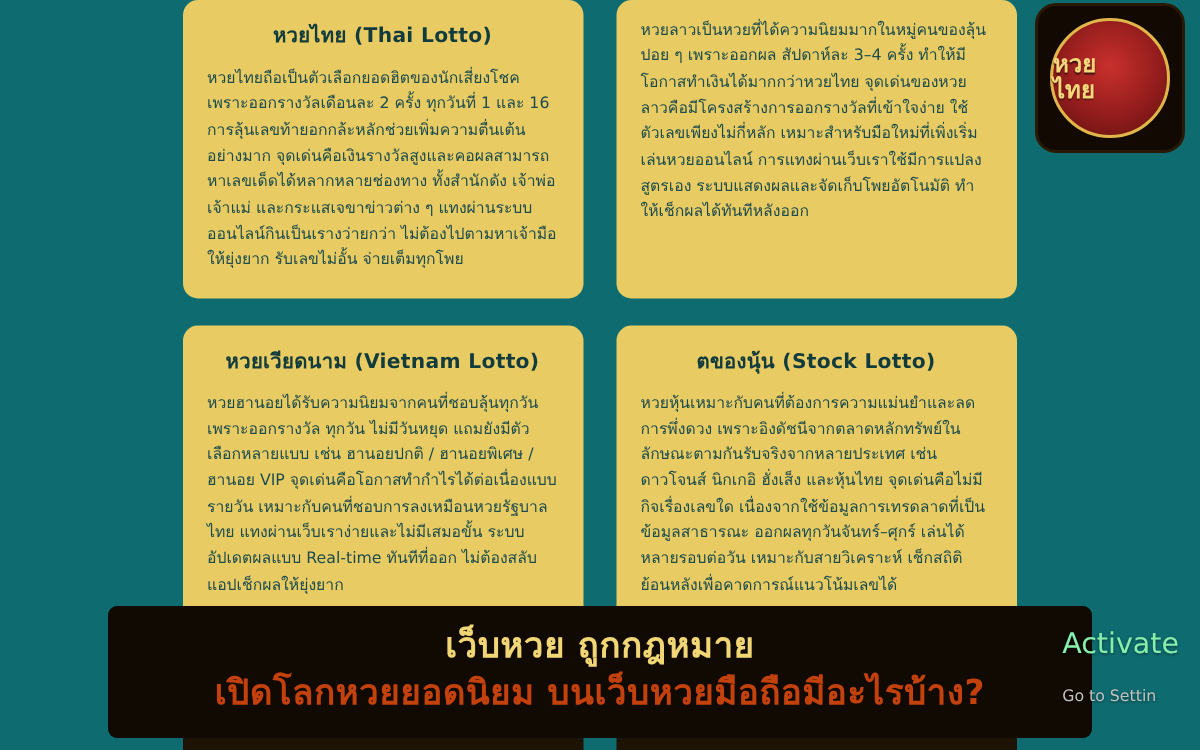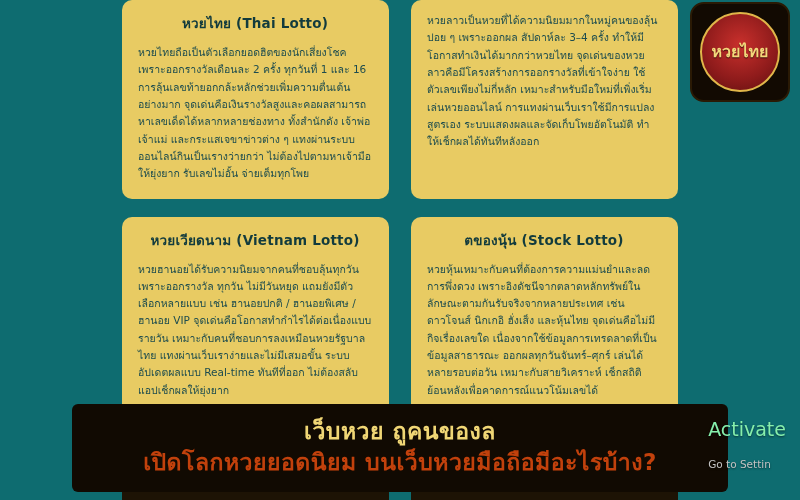--- a/index.html
+++ b/index.html
@@ -63,21 +63,22 @@
     background: #120a02;
     border-radius: 14px;
     border: 2px solid #2a1a05;
     display: flex; align-items: center; justify-content: center;
     overflow: hidden;
   }
   .logo-inner {
     width: 80px; height: 80px;
     border-radius: 50%;
     background: radial-gradient(circle at 50% 40%, #c9302c 0%, #8e1b1b 60%, #5d0f0f 100%);
-    display: flex; align-items: center; justify-content: center;
+    display: flex; align-items: flex-start; justify-content: center;
+    flex-direction: column;
     border: 2px solid #e0b64a;
   }
   .logo-text {
     font-size: 16px;
     font-weight: bold;
     color: #f3d77a;
     line-height: 1.05;
     text-align: center;
     text-shadow: 0 1px 1px #3a0a0a;
   }
@@ -160,21 +161,21 @@
   </div>
 
   <div class="logo-badge">
     <div class="logo-inner">
       <div class="logo-text">หวย</div>
       <div class="logo-text">ไทย</div>
     </div>
   </div>
 
   <div class="banner">
-    <div class="banner-line1">เว็บหวย ถูคนของล</div>
+    <div class="banner-line1">เว็บหวย ถูกกฎหมาย</div>
     <div class="banner-line2">เปิดโลกหวยยอดนิยม บนเว็บหวยมือถือมีอะไรบ้าง?</div>
   </div>
 
   <div class="activate">
     <div class="activate-title">Activate</div>
     <div class="activate-sub">Go to Settin</div>
   </div>
 
 </div>
 

